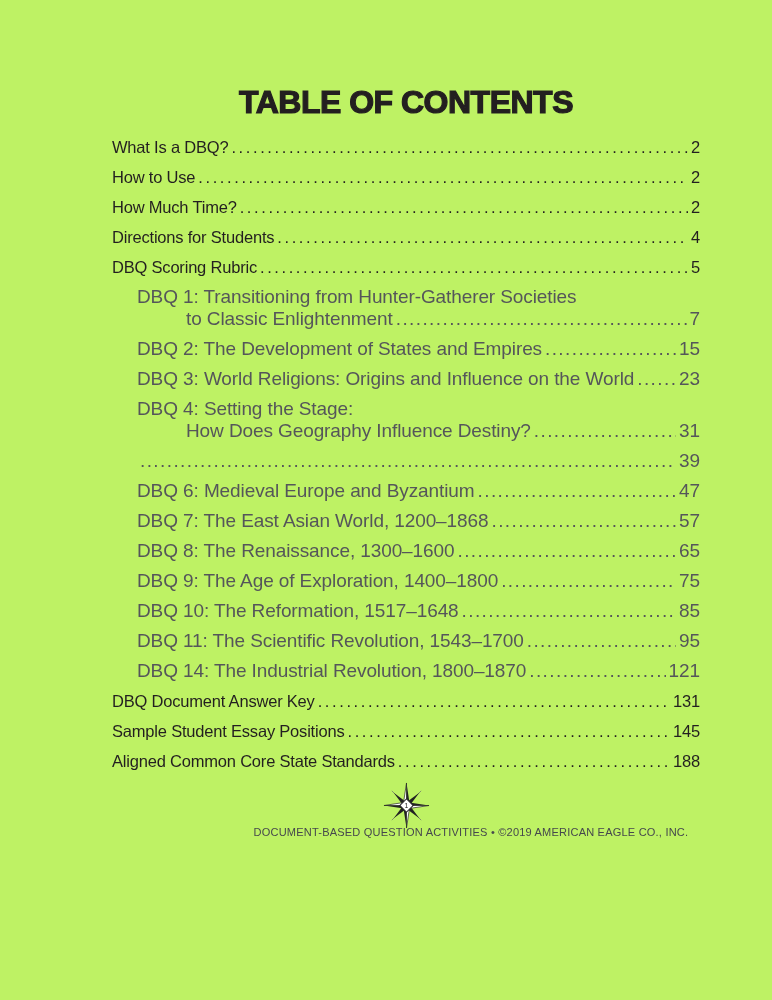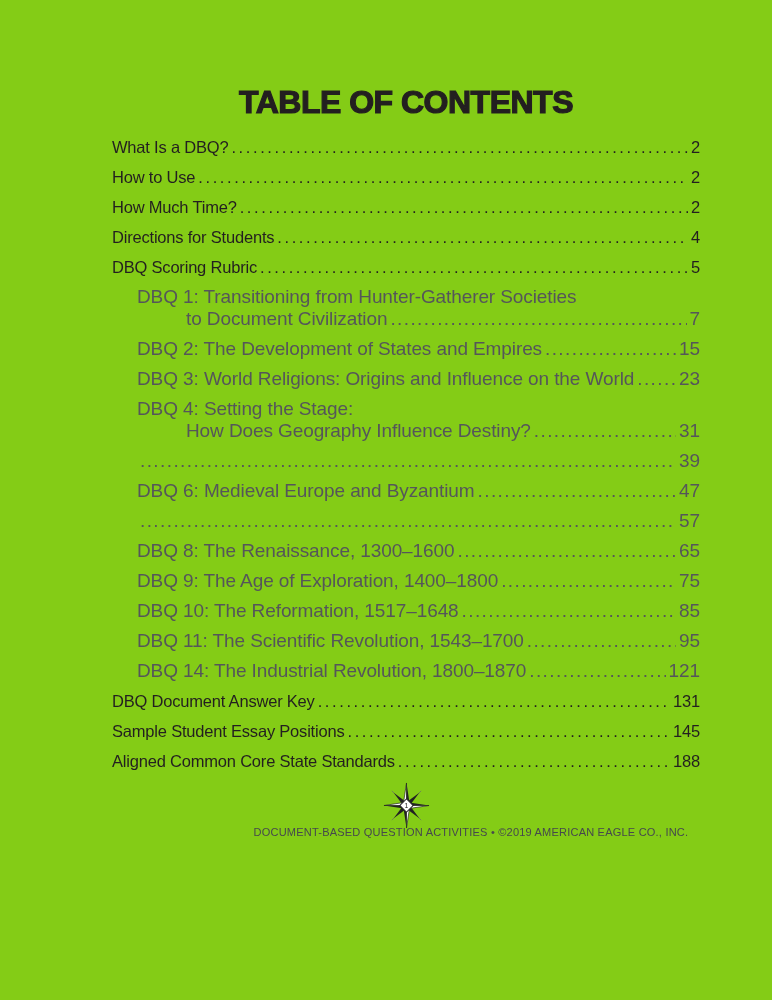--- a/index.html
+++ b/index.html
@@ -4,21 +4,21 @@
 <style>
   * { margin: 0; padding: 0; box-sizing: border-box; }
   html, body { background: #e8e8e8; }
   body { font-family: "Liberation Sans", sans-serif; }
 
   .page {
     position: relative;
     width: 772px;
     height: 1000px;
     margin: 0 auto;
-    background: #84cc16;
+    background: #bef264;
     padding: 84px 72px 0 112px;
     overflow: hidden;
   }
 
   .page-title {
     text-align: center;
     font-size: 32px;
     font-weight: bold;
     letter-spacing: -0.5px;
     color: #231f20;
@@ -118,21 +118,21 @@
       <div class="row bold">
         <div class="flexline">
           <span class="label">DBQ Scoring Rubric</span>
           <span class="dots"></span>
           <span class="pagenum">5</span>
         </div>
       </div>
       <div class="row sub">
         <div class="line1">DBQ 1: Transitioning from Hunter-Gatherer Societies</div>
         <div class="flexline wrapindent">
-          <span class="label">to Document Civilization</span>
+          <span class="label">to Classic Enlightenment</span>
           <span class="dots"></span>
           <span class="pagenum">7</span>
         </div>
       </div>
       <div class="row sub">
         <div class="flexline">
           <span class="label">DBQ 2: The Development of States and Empires</span>
           <span class="dots"></span>
           <span class="pagenum">15</span>
         </div>
@@ -160,20 +160,21 @@
       </div>
       <div class="row sub">
         <div class="flexline">
           <span class="label">DBQ 6: Medieval Europe and Byzantium</span>
           <span class="dots"></span>
           <span class="pagenum">47</span>
         </div>
       </div>
       <div class="row sub">
         <div class="flexline">
+          <span class="label">DBQ 7: The East Asian World, 1200–1868</span>
           <span class="dots"></span>
           <span class="pagenum">57</span>
         </div>
       </div>
       <div class="row sub">
         <div class="flexline">
           <span class="label">DBQ 8: The Renaissance, 1300–1600</span>
           <span class="dots"></span>
           <span class="pagenum">65</span>
         </div>

